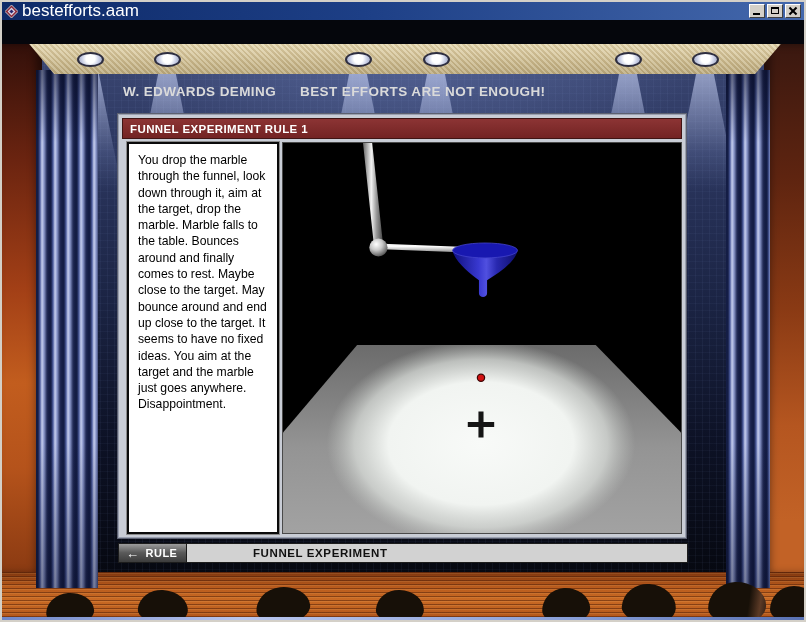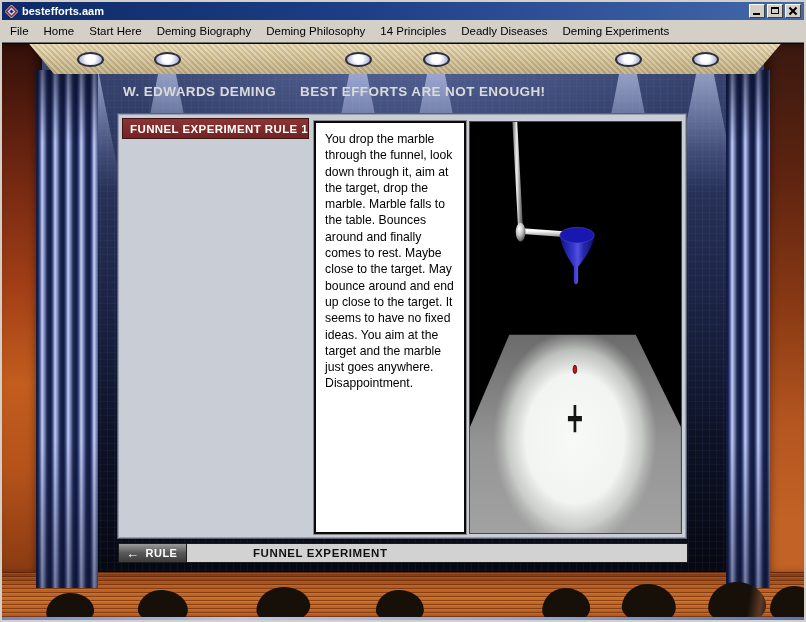--- a/index.html
+++ b/index.html
@@ -3,21 +3,21 @@
 <meta charset="utf-8">
 <style>
   html,body{margin:0;padding:0;background:#3a3a3a;}
   *{box-sizing:border-box;}
   .window{position:relative;width:806px;height:622px;background:#05060c;border:2px solid #d4d0c8;
           font-family:"Liberation Sans",sans-serif;overflow:hidden;}
   
   .titlebar{height:18px;background:linear-gradient(90deg,#0e2a68 0%,#1d3f86 45%,#4468ac 100%);
             display:flex;align-items:center;padding:0 3px;gap:4px;}
   .app-icon{width:13px;height:13px;display:block;flex:0 0 auto;}
-  .title-text{color:#fff;font-weight:bold;font-size:11px;white-space:nowrap;}
+  .title-text{color:#fff;font-weight:normal;font-size:17px;white-space:nowrap;}
   .win-buttons{margin-left:auto;display:flex;gap:2px;}
   .win-btn{width:16px;height:14px;background:#d4d0c8;border:1px solid;border-color:#ffffff #404040 #404040 #ffffff;
            padding:0;position:relative;cursor:pointer;}
   .glyph-min{position:absolute;left:3px;bottom:2px;width:7px;height:2px;background:#000;}
   .glyph-max{position:absolute;left:3px;top:2px;width:8px;height:7px;border:1px solid #000;border-top-width:2px;}
   .glyph-x1,.glyph-x2{position:absolute;left:2px;top:5px;width:10px;height:2px;background:#000;}
   .glyph-x1{transform:rotate(45deg);} .glyph-x2{transform:rotate(-45deg);}
   
   .menubar{height:23px;background:#d4d0c8;border-bottom:1px solid #6f6f6f;display:flex;align-items:center;
            padding-left:8px;gap:15px;font-size:11.5px;color:#000;}
@@ -54,21 +54,21 @@
   .light{position:absolute;top:8px;width:27px;height:15px;border-radius:50%;border:2px solid #2e2e40;
     background:radial-gradient(circle at 50% 42%,#ffffff 34%,#cfd4e8 62%,#97a0c0 100%);}
   .head{position:absolute;background:#171008;border-radius:48% 52% 46% 54%/62% 58% 42% 38%;}
   .head.face-r{background:linear-gradient(100deg,#171008 68%,#5c3a26 86%,#2a1a10 100%);}
   
   .heading{position:absolute;left:121px;top:40px;font-size:13.5px;font-weight:bold;color:#dadada;
            letter-spacing:.4px;white-space:nowrap;}
   .heading .sep{display:inline-block;width:24px;}
   
   .panel{position:absolute;left:115px;top:69px;width:570px;height:426px;background:#c9cdd6;
-         border:1px solid #5c6070;box-shadow:0 0 0 1px #9aa0b0 inset;padding:4px;display:flex;flex-direction:row;}
+         border:1px solid #5c6070;box-shadow:0 0 0 1px #9aa0b0 inset;padding:4px;display:flex;flex-direction:column;}
   .panel-header{height:21px;flex:0 0 auto;background:linear-gradient(180deg,#8c3434,#732323);
          border:1px solid #401414;color:#fff;font-weight:bold;font-size:11.5px;letter-spacing:.4px;
          display:flex;align-items:center;padding-left:7px;}
   .panel-body{flex:1;margin-top:3px;display:flex;gap:3px;min-height:0;}
   .textbox{width:152px;flex:0 0 auto;margin-left:5px;background:#fff;border:2px solid #0a0a0a;
          box-shadow:0 0 0 1px #8a8a8a;padding:8px 6px 24px 9px;font-size:12.2px;line-height:16.3px;color:#000;overflow:hidden;}
   .scene{flex:1;background:#000;border:1px solid #4a4a4a;position:relative;}
   .scene svg{position:absolute;inset:0;width:100%;height:100%;}
   
   .footer{position:absolute;left:116px;top:499px;width:570px;height:20px;background:#d2d2d2;
@@ -101,30 +101,20 @@
       <button class="win-btn">
           <span class="glyph-max"></span>
         </button>
       <button class="win-btn">
           <span class="glyph-x1"></span>
           <span class="glyph-x2"></span>
         </button>
     </div>
   </div>
 
-  <div class="menubar">
-    <span class="menu-item">File</span>
-    <span class="menu-item">Home</span>
-    <span class="menu-item">Start Here</span>
-    <span class="menu-item">Deming Biography</span>
-    <span class="menu-item">Deming Philosophy</span>
-    <span class="menu-item">14 Principles</span>
-    <span class="menu-item">Deadly Diseases</span>
-    <span class="menu-item">Deming Experiments</span>
-  </div>
 
   <div class="stage">
     <div class="backwall"></div>
     <div class="wallgrid"></div>
 
     <div class="beam" style="left:56px;"></div>
     <div class="beam" style="left:133px;"></div>
     <div class="beam" style="left:324px;"></div>
     <div class="beam" style="left:402px;"></div>
     <div class="beam" style="left:594px;"></div>

